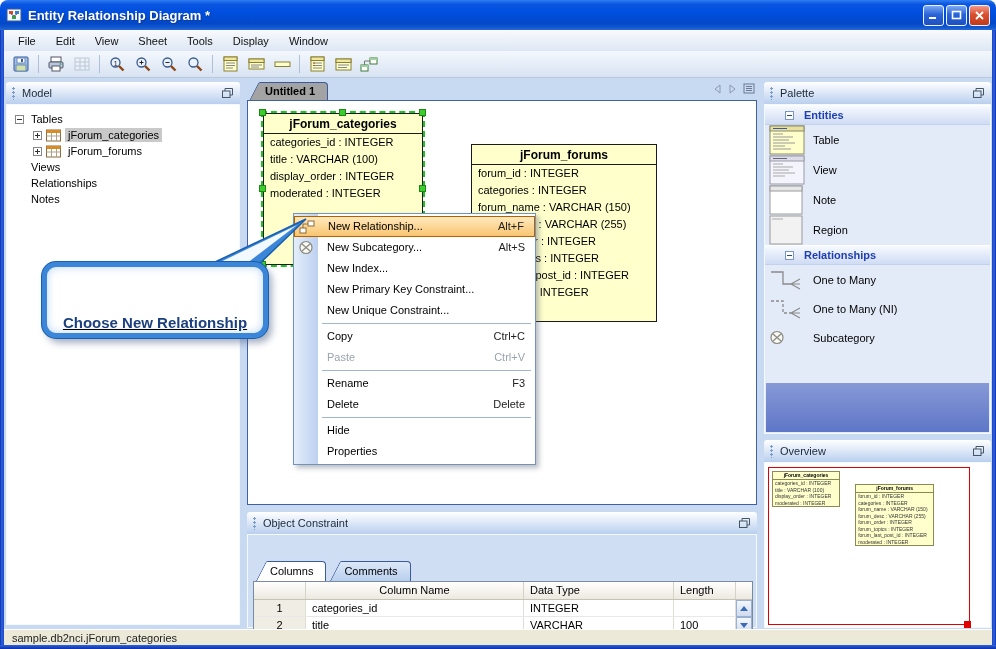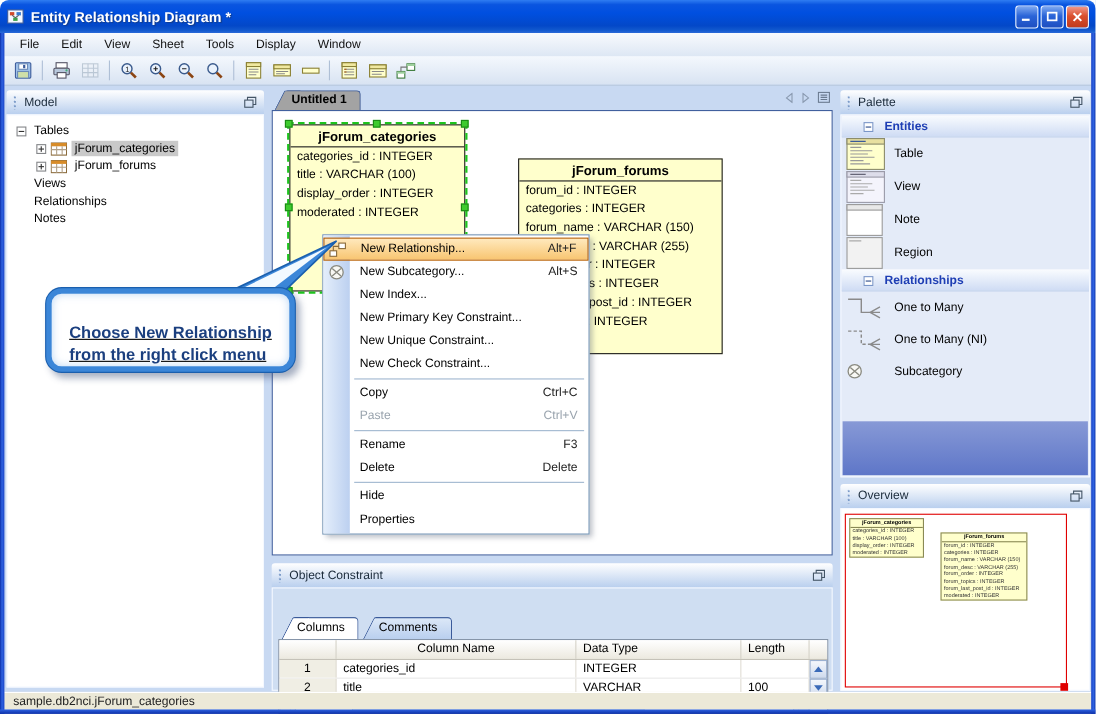--- a/index.html
+++ b/index.html
@@ -384,24 +384,20 @@
             <span class="sc"></span>
           </div>
           <div class="ctx-item">
             <span class="lbl">New Primary Key Constraint...</span>
             <span class="sc"></span>
           </div>
           <div class="ctx-item">
             <span class="lbl">New Unique Constraint...</span>
             <span class="sc"></span>
           </div>
-          <div class="ctx-item">
-            <span class="lbl">New Check Constraint...</span>
-            <span class="sc"></span>
-          </div>
           <div class="ctx-sep"></div>
           <div class="ctx-item">
             <span class="lbl">Copy</span>
             <span class="sc">Ctrl+C</span>
           </div>
           <div class="ctx-item dis">
             <span class="lbl">Paste</span>
             <span class="sc">Ctrl+V</span>
           </div>
           <div class="ctx-sep"></div>
@@ -426,21 +422,20 @@
     </div>
   </div>
 
   <svg id="callout-tail" width="140" height="70">
     <polygon points="16,66 126,14 72,66" fill="#3b86d8" stroke="#1a5fae" stroke-width="1.5"></polygon>
     <polygon points="30,62 117,20 62,62" fill="#f2f9ff"></polygon>
   </svg>
   <div id="callout">
     <div class="txt">
       <div>Choose New Relationship</div>
-      <div>from the right click menu</div>
     </div>
   </div>
 
   <div id="palette-panel">
     <div class="panel-header">
       <div class="grip"></div>
       <span>Palette</span>
       <span class="float-ic">
           <svg width="13" height="12">
             <rect x="1.5" y="4" width="7.5" height="6.5" fill="none" stroke="#456"></rect>

